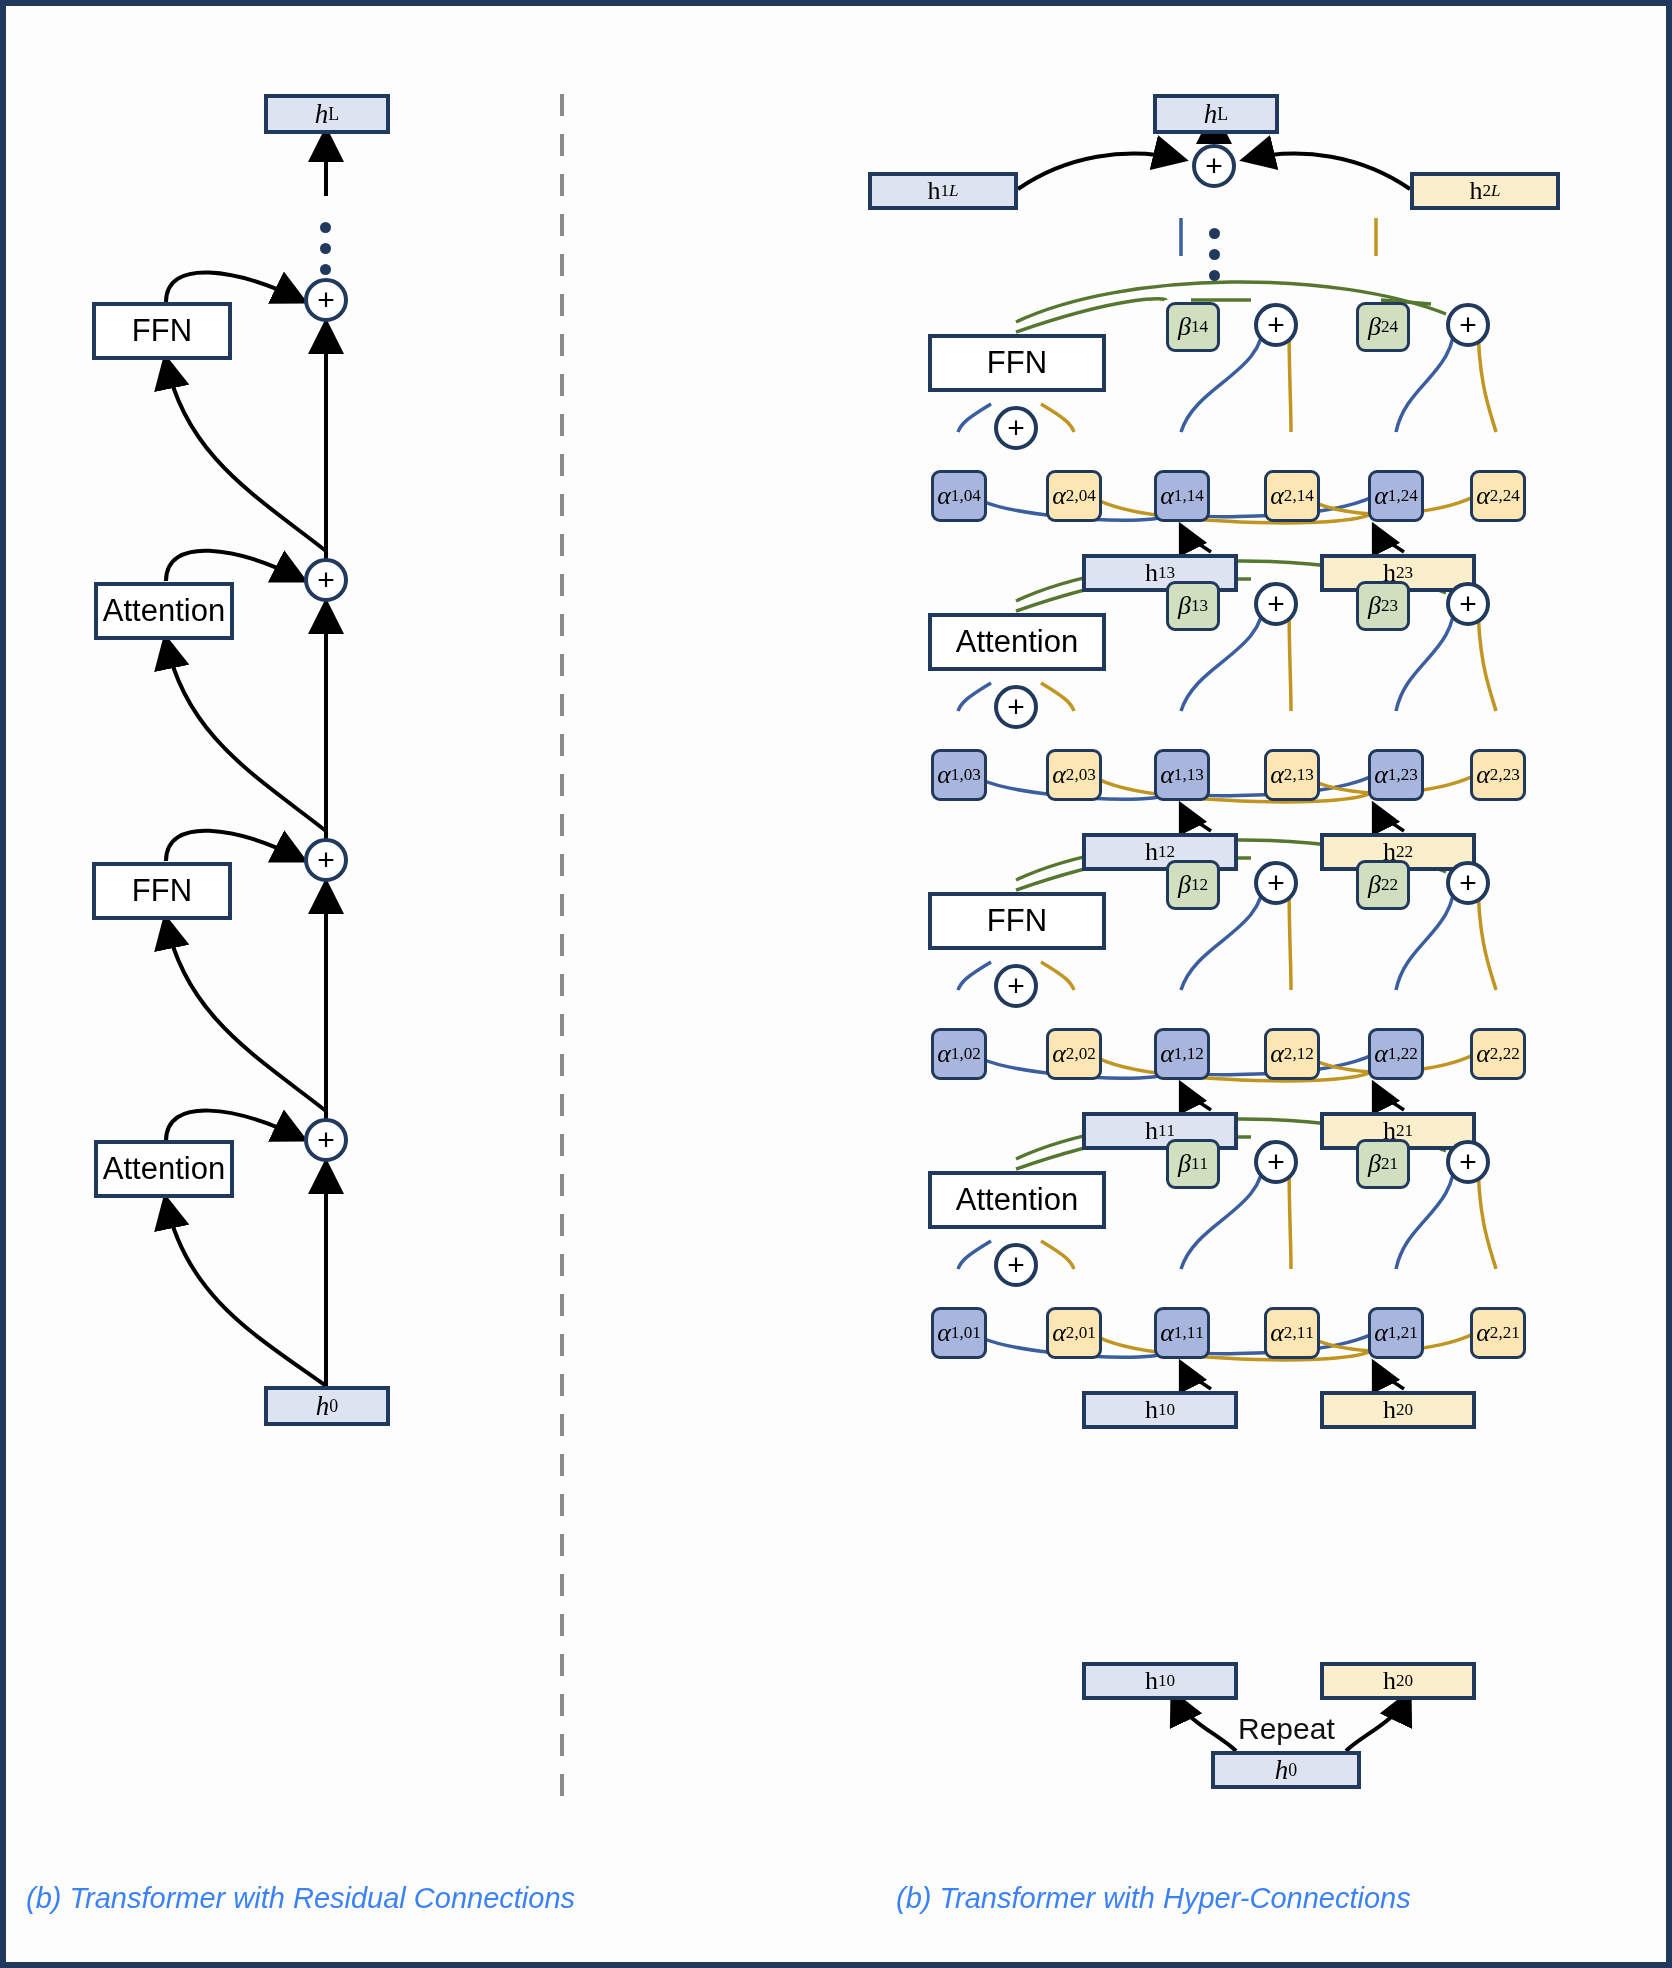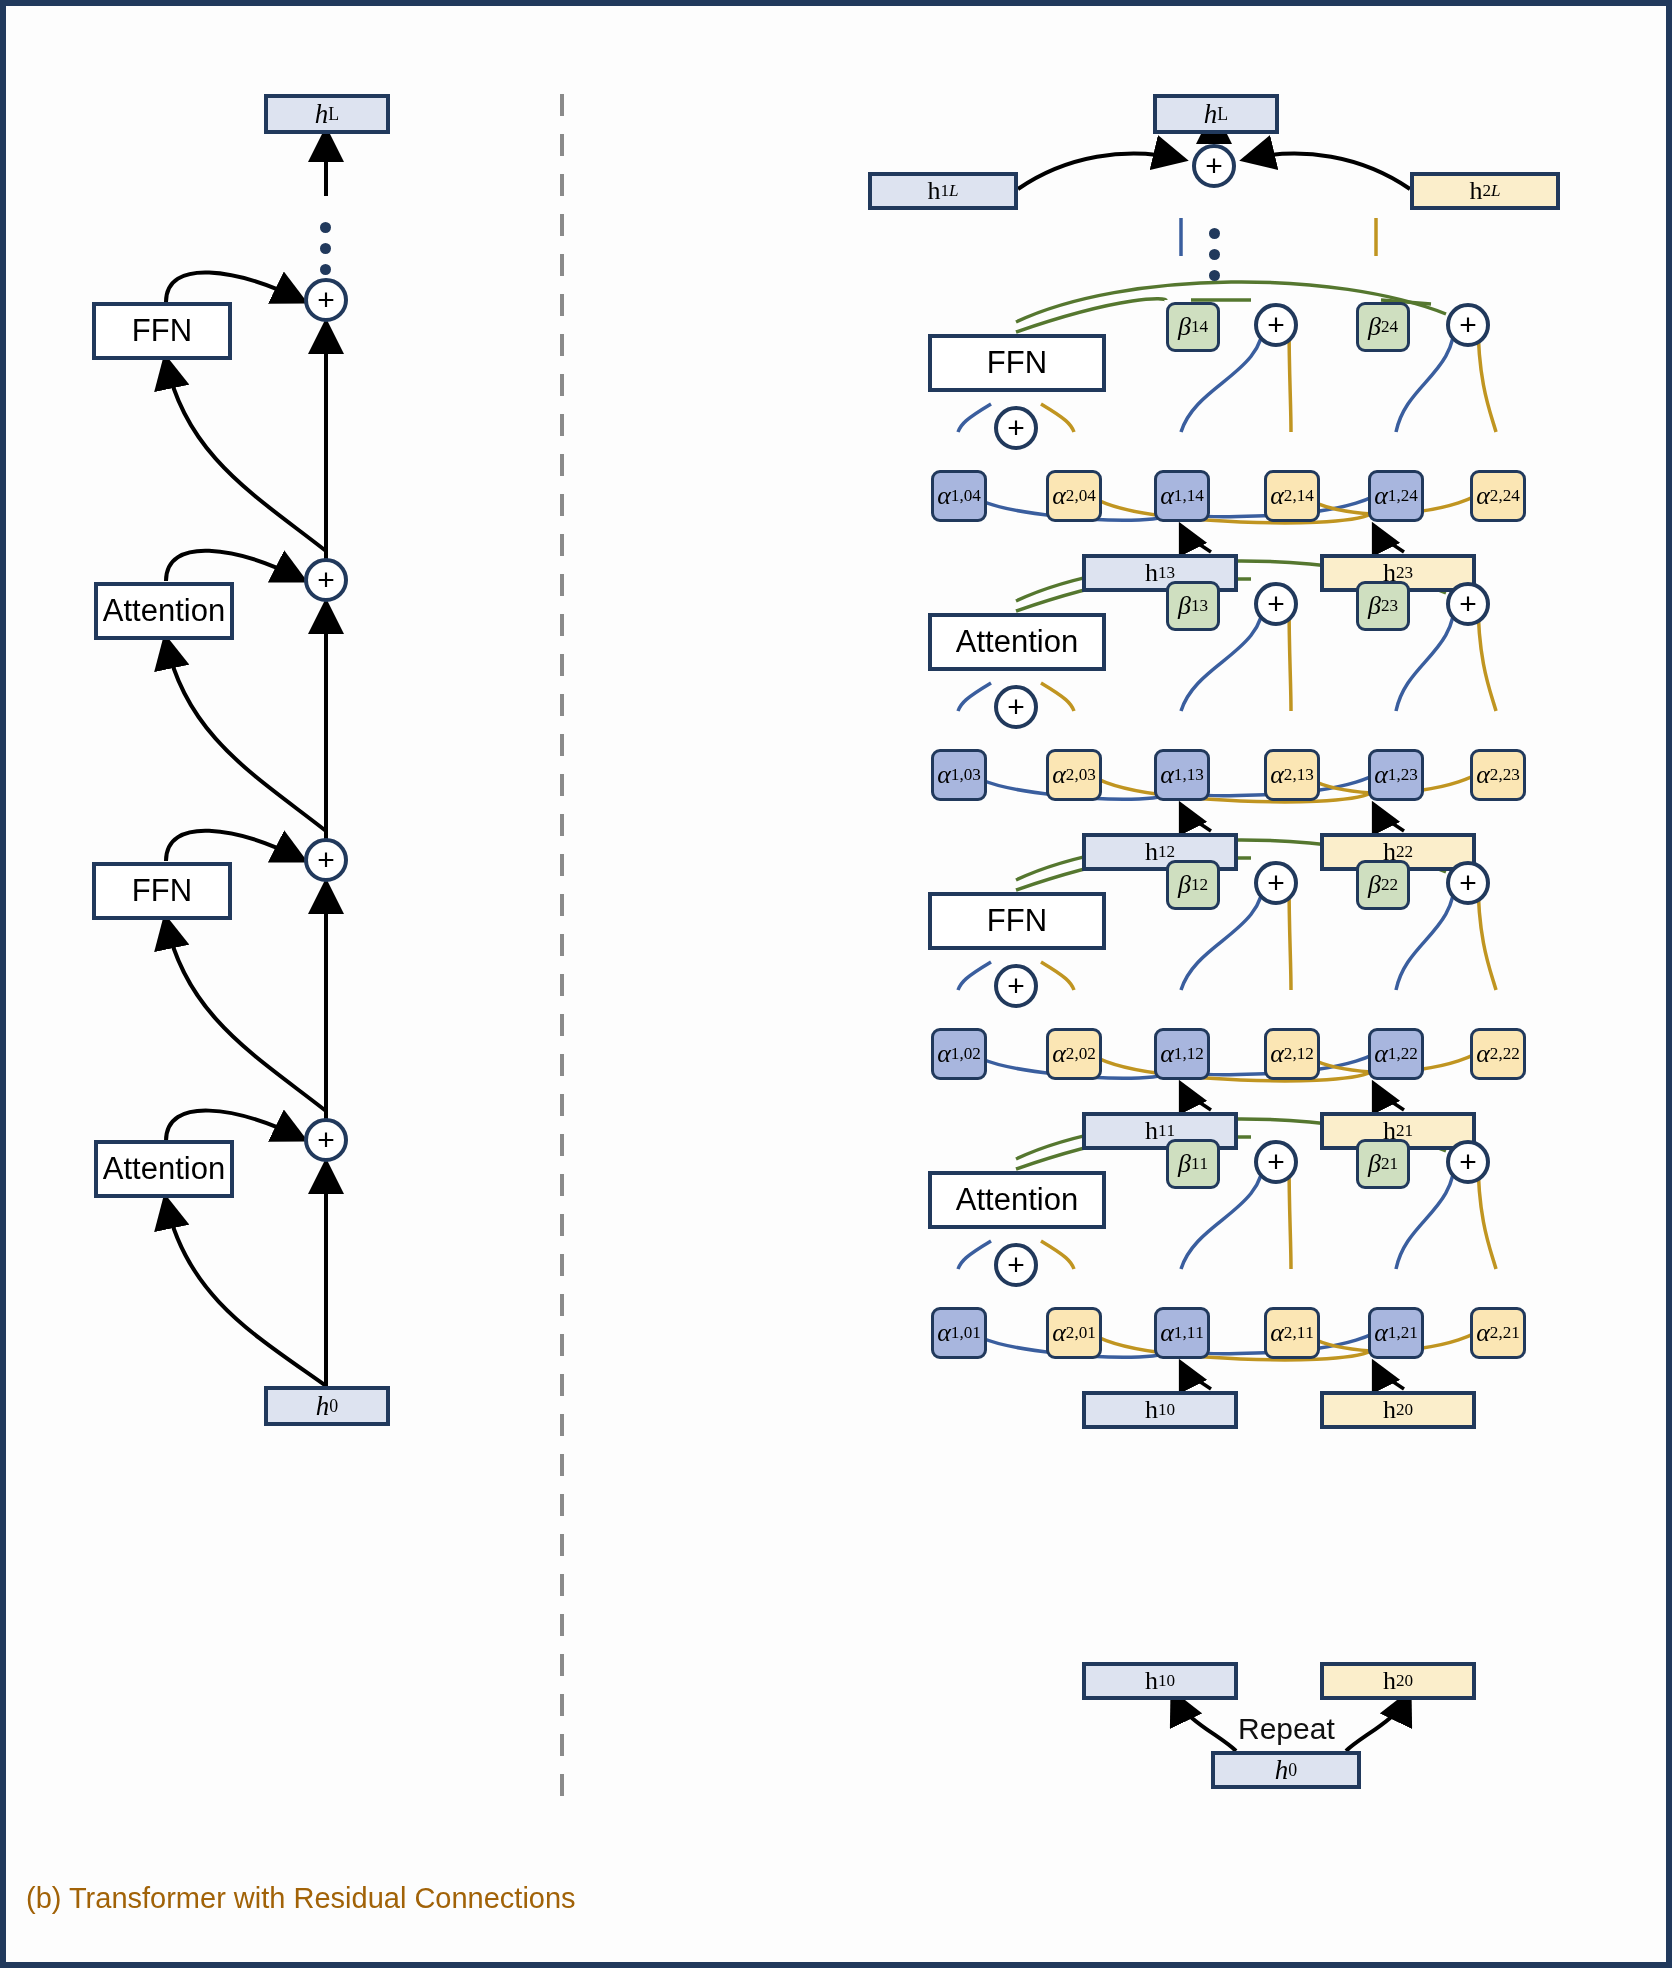--- a/index.html
+++ b/index.html
@@ -43,21 +43,21 @@
   }
   
   .plus{
     position:absolute;border:4px solid #21395c;border-radius:50%;
     background:#ffffff;box-sizing:border-box;
     display:flex;align-items:center;justify-content:center;
     font-family:"Liberation Sans",sans-serif;color:#000;font-weight:400;
   }
   .caption{
     position:absolute;font-family:"Liberation Sans",sans-serif;
-    font-size:29px;color:#a16207;white-space:nowrap;
+    font-size:29px;color:#3b82f6;white-space:nowrap;font-style:italic;
   }
   .repeat-label{
     position:absolute;font-family:"Liberation Sans",sans-serif;
     font-size:30px;color:#111;white-space:nowrap;
   }
   .dots{position:absolute;display:flex;flex-direction:column;align-items:center;gap:10px;}
   .dots i{display:block;width:11px;height:11px;border-radius:50%;background:#21395c;}
   sub{font-size:0.66em;vertical-align:-0.28em;}
   sup{font-size:0.66em;vertical-align:0.52em;}
   .mi{font-style:italic;}
@@ -523,14 +523,15 @@
   </div>
 
   <div class="repeat-label" style="left:1232px;top:1706px;">Repeat</div>
 
   <div class="node hbox" style="left:1205px;top:1745px;width:150px;height:38px;font-size:27px;">
     <span class="mi">h</span>
       <sup>0</sup>
   </div>
 
   <div class="caption" style="left:20px;top:1876px;">(b) Transformer with Residual Connections</div>
+  <div class="caption" style="left:890px;top:1876px;">(b) Transformer with Hyper-Connections</div>
 
 </div>
 
 </body></html>

